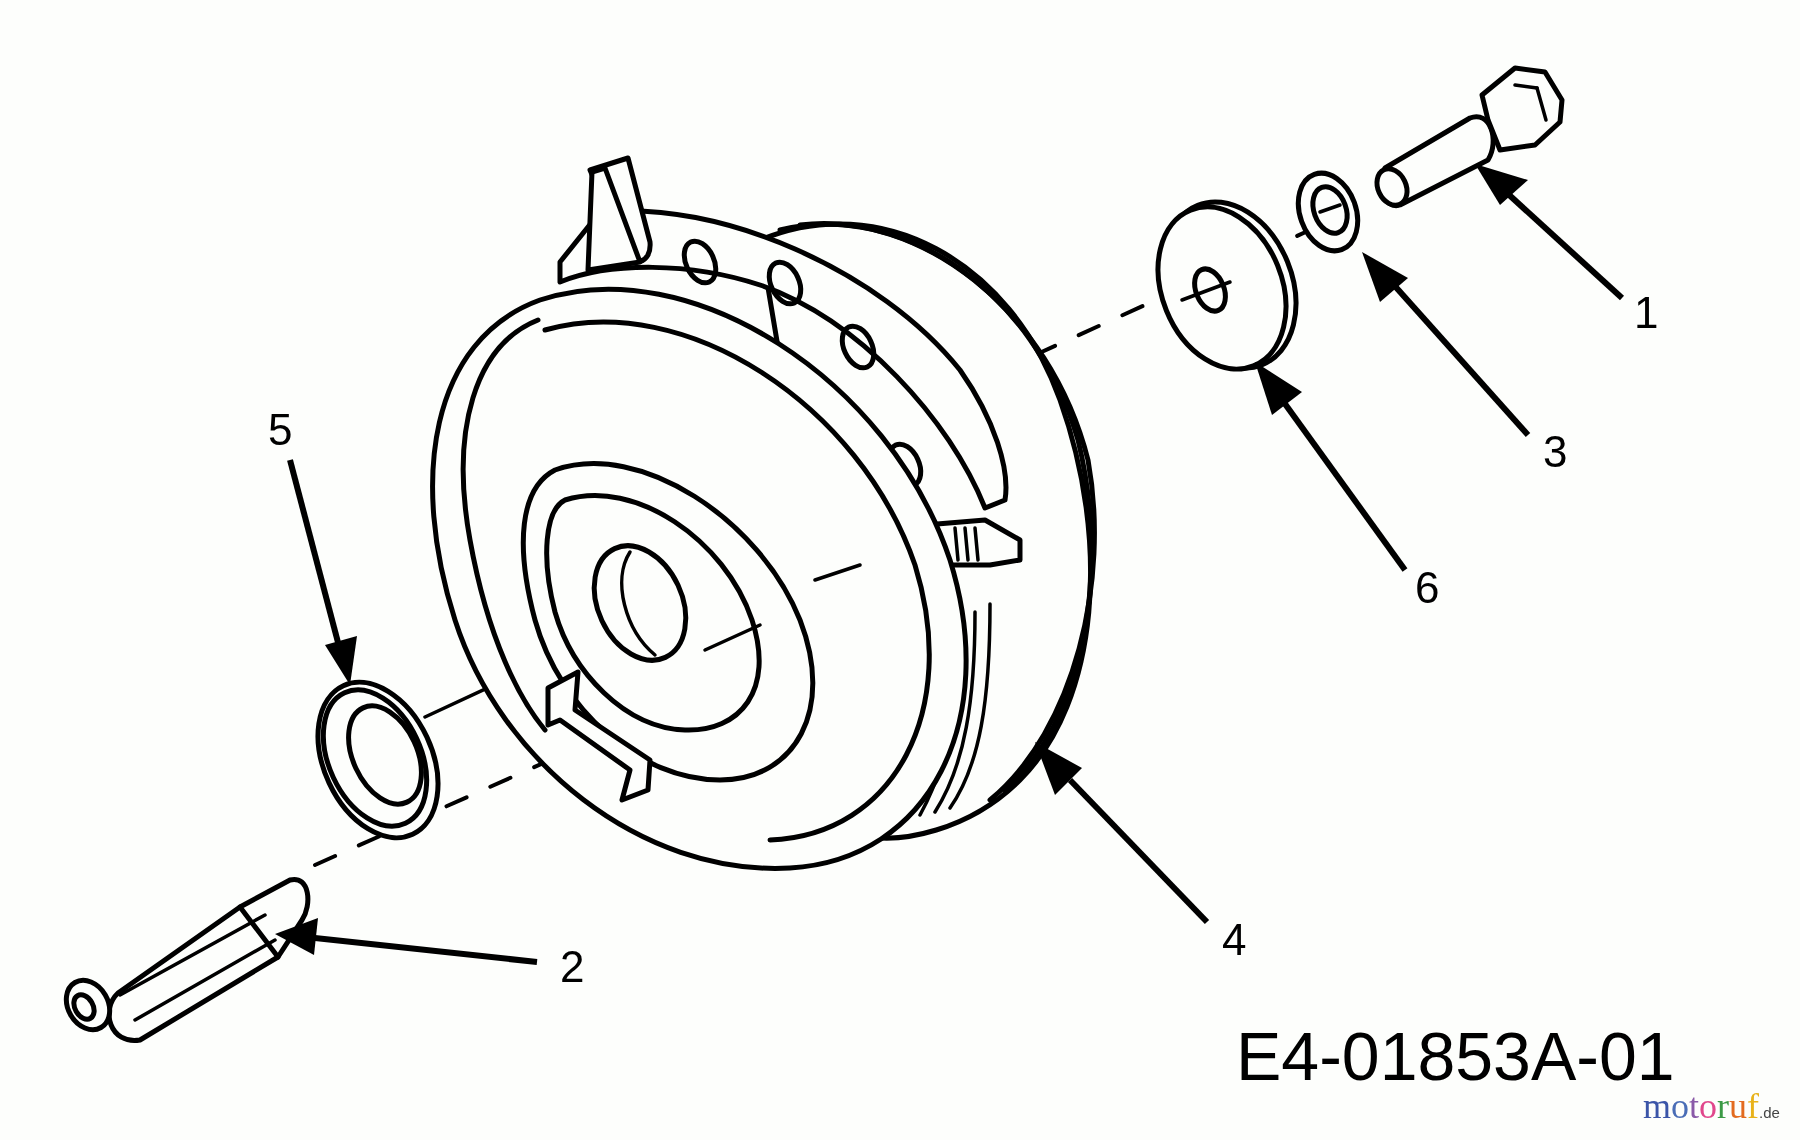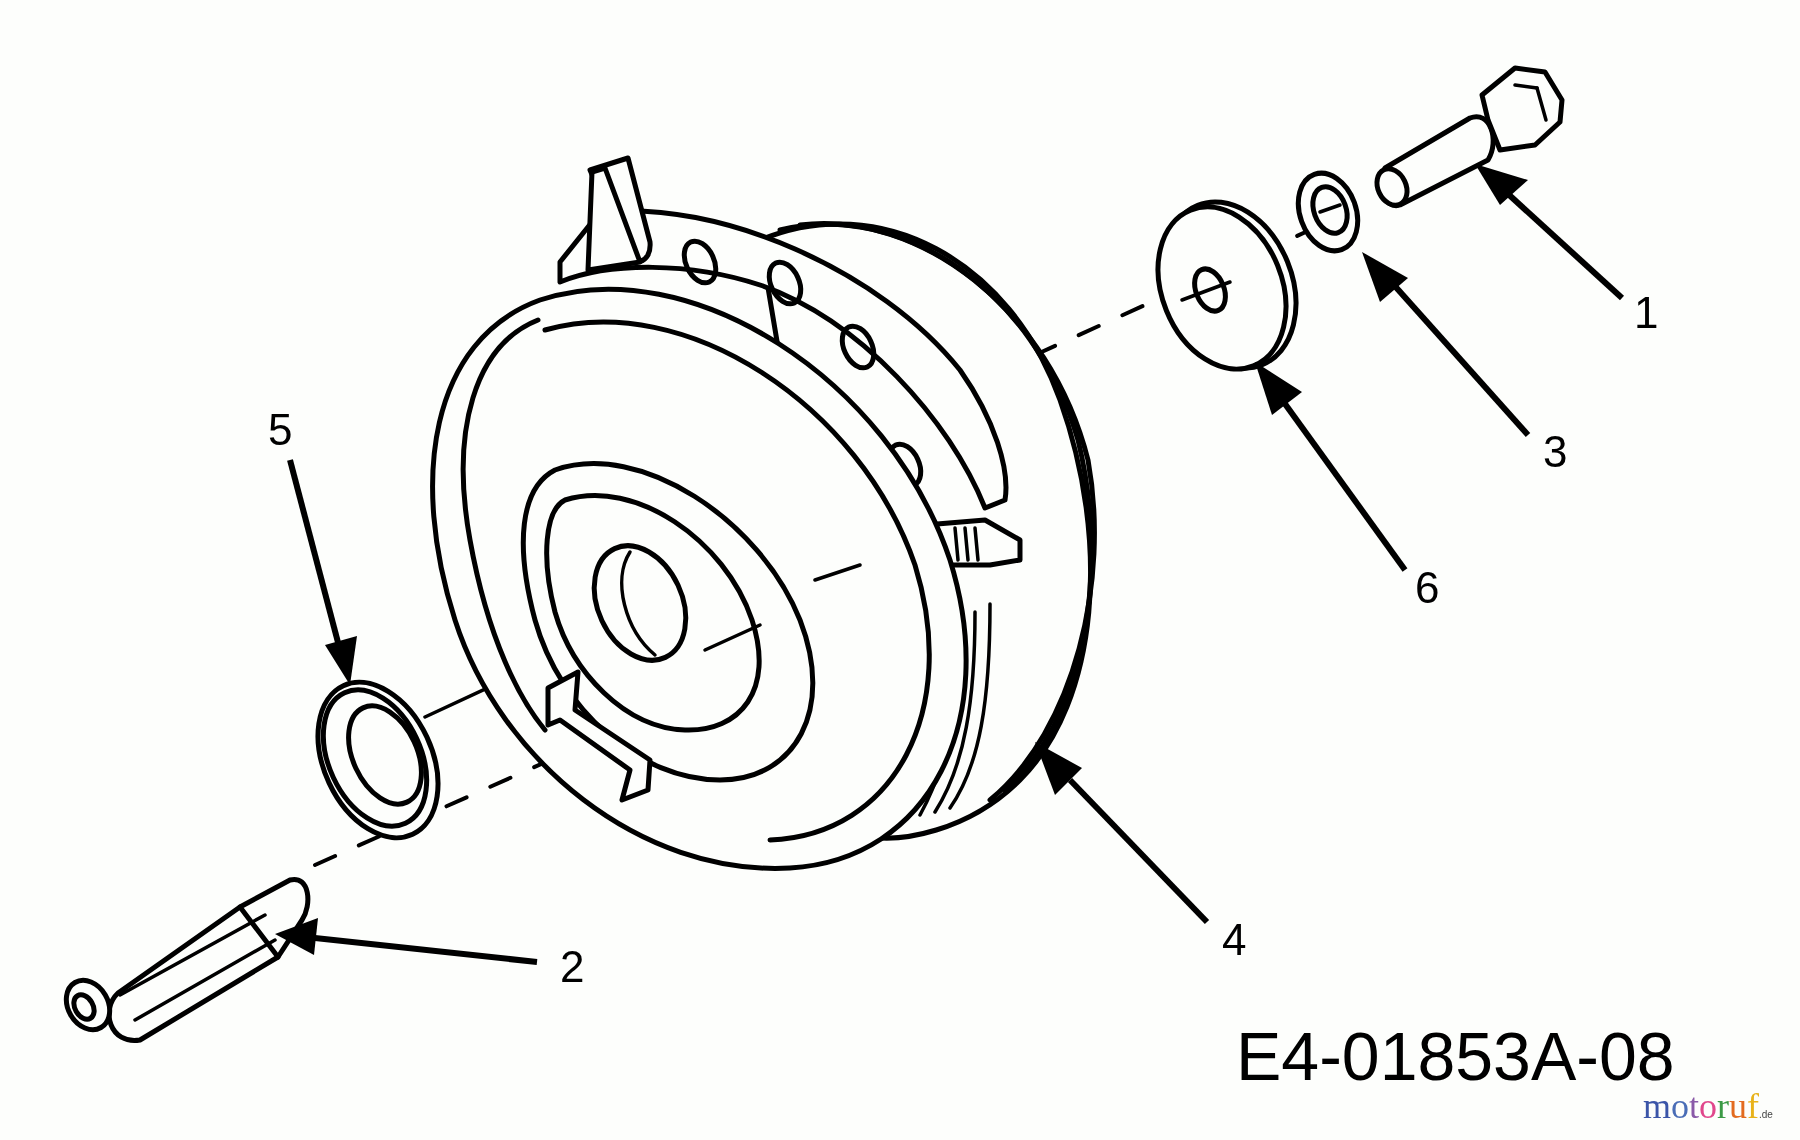--- a/index.html
+++ b/index.html
@@ -7,21 +7,21 @@
   #diagram { position: absolute; left: 0; top: 0; width: 1800px; height: 1140px; }
   .ln { fill: none; stroke: #000; stroke-width: 5; stroke-linecap: round; stroke-linejoin: round; }
   .lnthin { fill: none; stroke: #000; stroke-width: 3.5; stroke-linecap: round; stroke-linejoin: round; }
   .fillw { fill: #fdfefc; stroke: #000; stroke-width: 5; stroke-linejoin: round; }
   .dash { fill: none; stroke: #000; stroke-width: 4; stroke-dasharray: 22 26; stroke-linecap: round; }
   .leader { stroke: #000; stroke-width: 6; stroke-linecap: butt; }
   .arrowhead { fill: #000; }
   .callout { position: absolute; font-family: "Liberation Sans", sans-serif; font-size: 44px; color: #000; line-height: 1; }
   .partno { position: absolute; left: 1236px; top: 1022px; font-family: "Liberation Sans", sans-serif; font-size: 68px; color: #000; letter-spacing: 0px; line-height: 1; }
   .logo { position: absolute; left: 1643px; top: 1088px; font-family: "Liberation Serif", serif; font-size: 36px; line-height: 1; white-space: nowrap; }
-  .logo .suffix { font-family: "Liberation Sans", sans-serif; font-size: 10px; color: #444; }
+  .logo .suffix { font-family: "Liberation Sans", sans-serif; font-size: 15px; color: #444; }
 </style>
 </head>
 <body>
 
 <svg id="diagram" viewBox="0 0 1800 1140" xmlns="http://www.w3.org/2000/svg">
 
   <g>
     <line class="dash" x1="1035" y1="355" x2="1310" y2="230"></line>
     <line class="dash" x1="315" y1="865" x2="595" y2="740"></line>
     <line class="lnthin" x1="425" y1="717" x2="655" y2="610"></line>
@@ -126,17 +126,17 @@
   </g>
 </svg>
 
 <div class="callout" style="left:1634px; top:291px;">1</div>
 <div class="callout" style="left:560px; top:945px;">2</div>
 <div class="callout" style="left:1543px; top:430px;">3</div>
 <div class="callout" style="left:1222px; top:918px;">4</div>
 <div class="callout" style="left:268px; top:408px;">5</div>
 <div class="callout" style="left:1415px; top:566px;">6</div>
 
-<div class="partno">E4-01853A-08</div>
+<div class="partno">E4-01853A-01</div>
 
 <div class="logo">
   <span id="logo-letters"><span style="color: rgb(59, 85, 168);">m</span><span style="color: rgb(74, 109, 182);">o</span><span style="color: rgb(138, 90, 168);">t</span><span style="color: rgb(224, 71, 140);">o</span><span style="color: rgb(60, 154, 69);">r</span><span style="color: rgb(227, 107, 31);">u</span><span style="color: rgb(232, 178, 26);">f</span></span><span class="suffix">.de</span>
 </div>
 
 </body></html>

